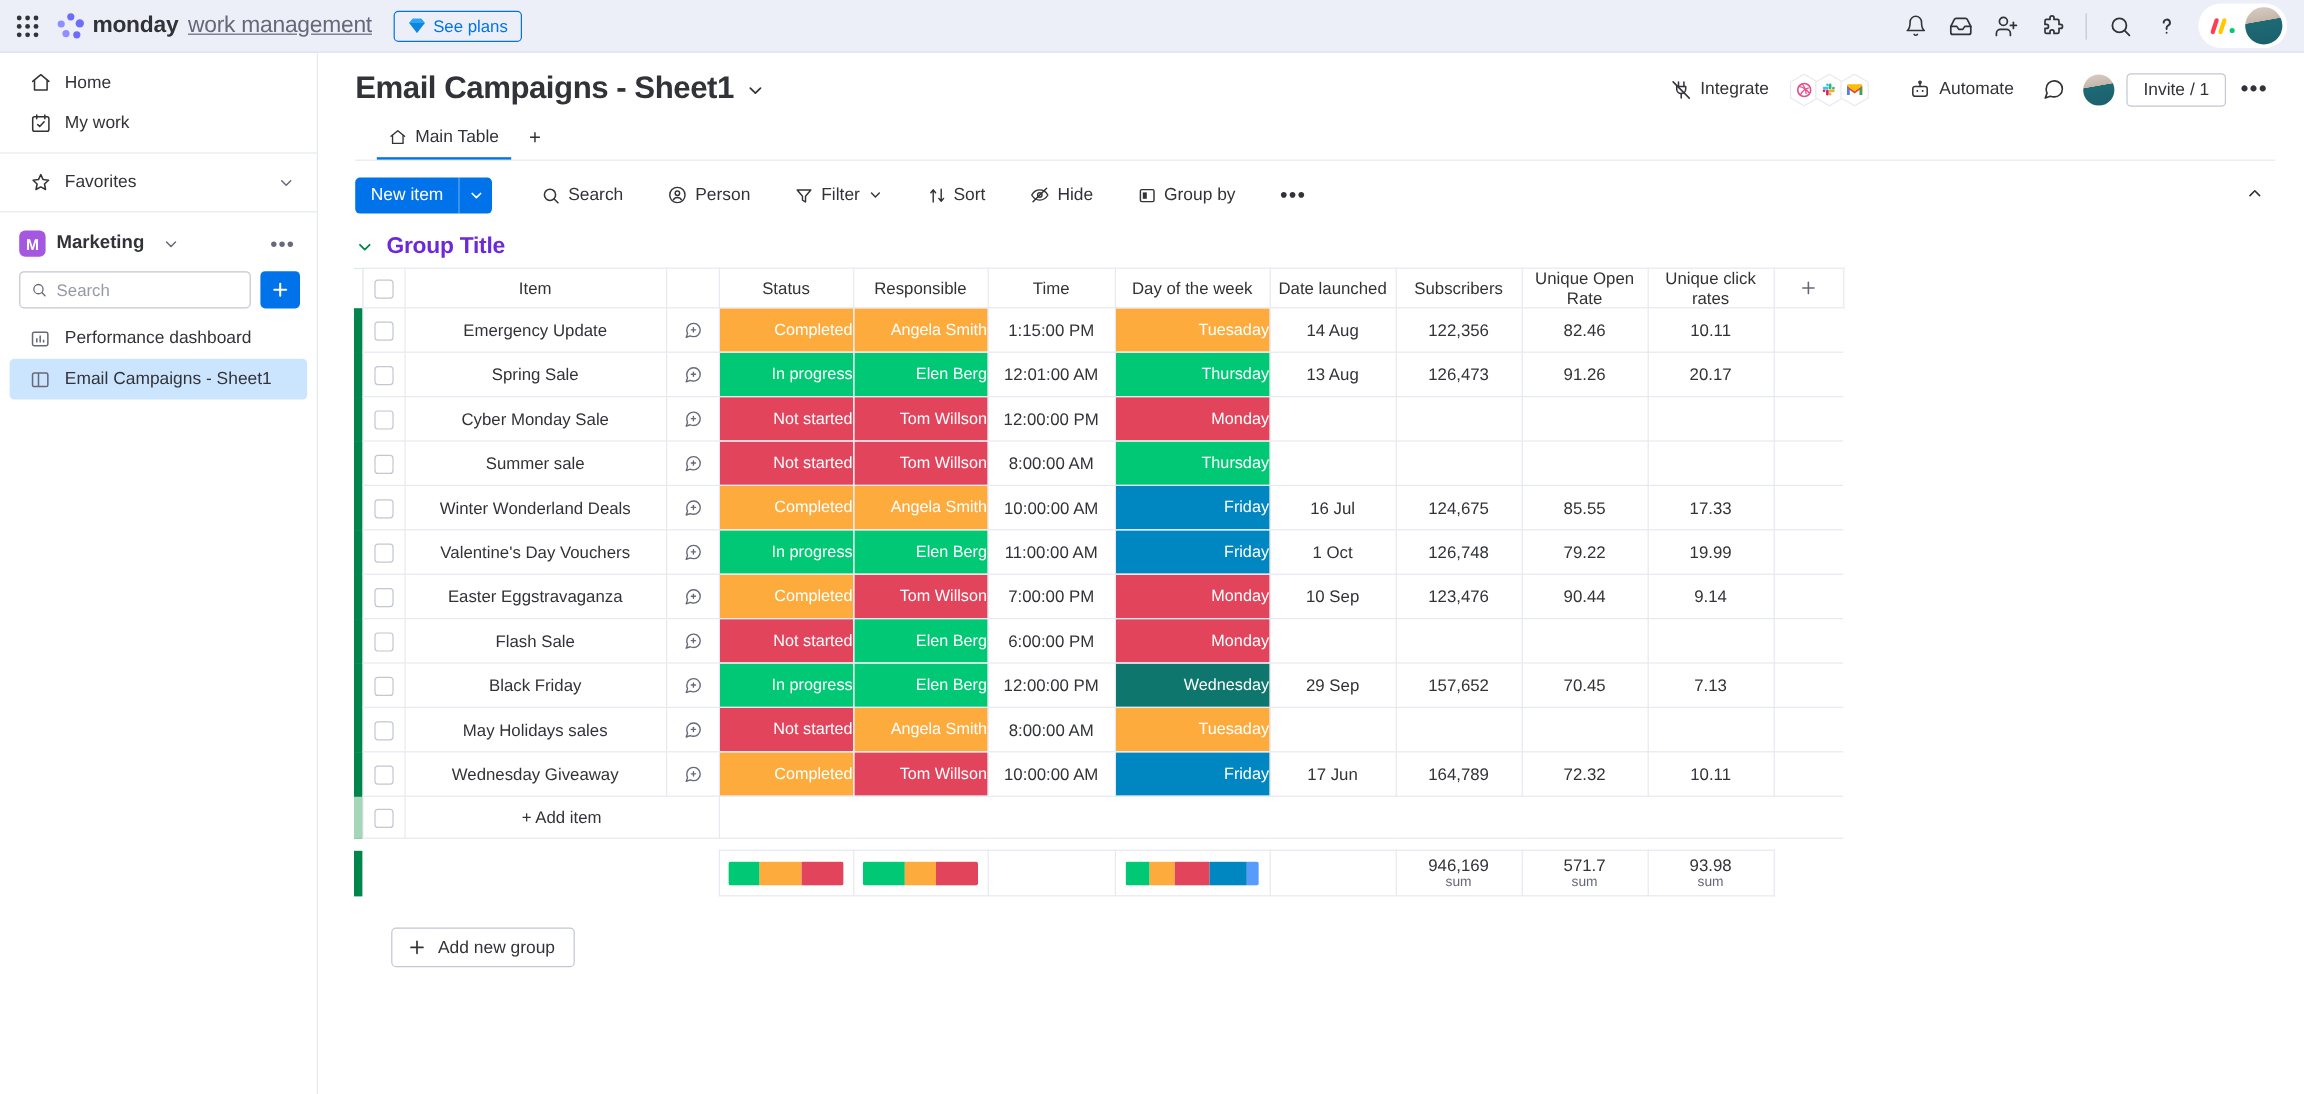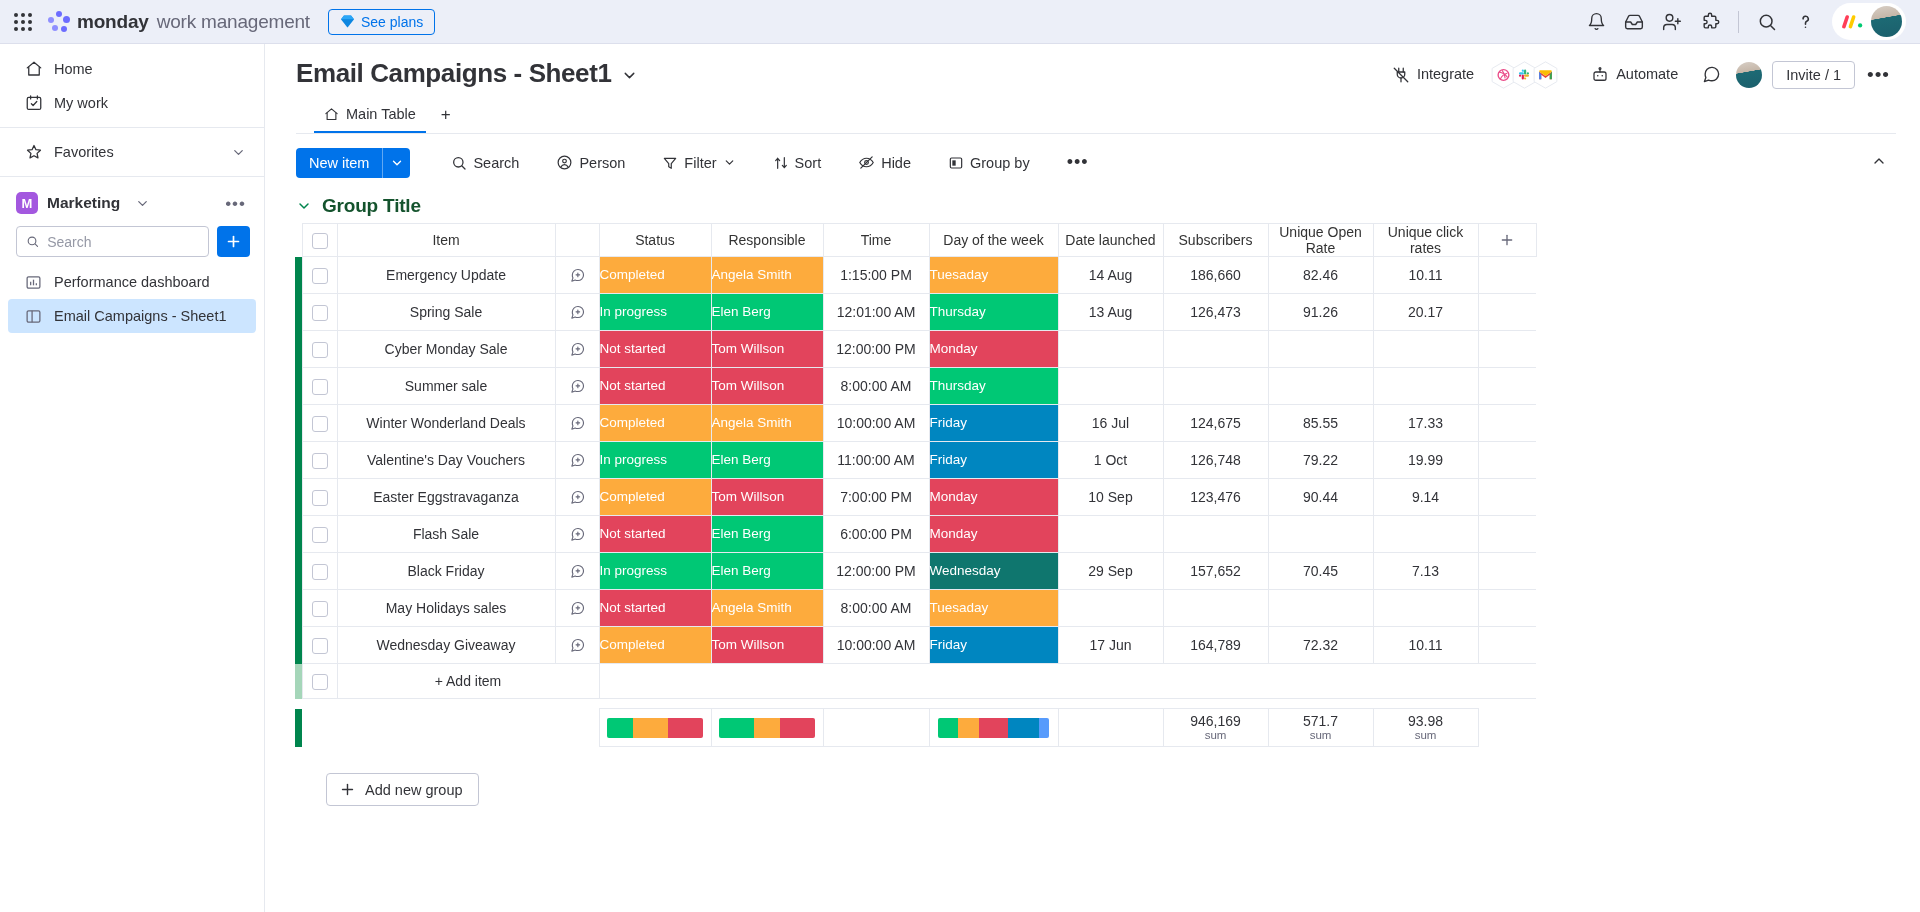--- a/index.html
+++ b/index.html
@@ -27,21 +27,21 @@
 
   .monday-logo { display: flex; align-items: center; gap: 3px; margin-right: 9px; }
   .logo-dots { position: relative; width: 26px; height: 22px; }
   .logo-dots i { position: absolute; border-radius: 50%; background: #6c6cff; display: block; }
   .logo-dots i:nth-child(1){ width:6px;height:6px; left:8px; top:0px; background:#6c6cff;}
   .logo-dots i:nth-child(2){ width:6px;height:6px; left:0px; top:6px; background:#8f8fff;}
   .logo-dots i:nth-child(3){ width:7px;height:7px; left:15px; top:5px; background:#6c6cff;}
   .logo-dots i:nth-child(4){ width:6px;height:6px; left:4px; top:14px; background:#8f8fff;}
   .logo-dots i:nth-child(5){ width:6px;height:6px; left:13px; top:15px; background:#6c6cff;}
   .brand-bold { font-size: 19px; font-weight: 700; color: #323338; letter-spacing: -0.2px; }
-  .brand-light { font-size: 19px; font-weight: 400; color: #676879; letter-spacing: -0.2px; margin-left: 5px;}
+  .brand-light { font-size: 19px; font-weight: 400; color: #676879; letter-spacing: -0.2px; margin-left: 5px; text-decoration: underline;}
 
   .see-plans {
     display: flex; align-items: center; gap: 6px;
     border: 1px solid #0073ea; border-radius: 4px;
     padding: 4px 11px; color: #0073ea; font-size: 14px;
     background: transparent; cursor: pointer; margin-left: 9px;
   }
   .diamond-ico { width: 15px; height: 13px; display:block; }
 
   .topbar-right { margin-left: auto; display: flex; align-items: center; gap: 4px; }
@@ -120,21 +120,21 @@
   .new-item-chev { width: 28px; display: flex; align-items: center; justify-content: center;
      border-left: 1px solid rgba(255,255,255,.38); color: #fff; }
   .tb-btn { display: flex; align-items: center; gap: 6px; padding: 6px 9px; border-radius: 4px;
      font-size: 14.5px; color: #323338; cursor: pointer; }
   .collapse-ctl { position: absolute; right: 28px; top: 14px; color: #323338; cursor: pointer;
      padding: 5px; border-radius: 4px; display:flex; }
 
   
   .group-head { display:flex; align-items:center; gap: 10px; padding: 8px 0 6px 31px; }
   .group-chev { color: #00854d; display:flex; cursor:pointer; }
-  .group-title { font-size: 19px; font-weight: 700; color: #14532d; letter-spacing: -0.2px; cursor: pointer;}
+  .group-title { font-size: 19px; font-weight: 700; color: #6d28d9; letter-spacing: -0.2px; cursor: pointer;}
 
   
   .table-area { padding-left: 30px; }
   .tbl { border-collapse: collapse; table-layout: fixed; }
   .tbl td, .tbl th { border: 1px solid #e6e9ef; height: 36px; padding: 0;
      font-size: 14px; color: #323338; font-weight: 400; text-align: center; }
   .tbl th { background: #fff; color: #333; font-size: 14px; height: 33px; }
 
   .col-bar { width: 7px; border: none !important; background: #00854d; padding:0;}
   .col-check { width: 35px; }
@@ -151,21 +151,21 @@
   .col-plus { width: 58px; }
 
   .hdr-bar { border: none !important; background: transparent; }
 
   .chk { width: 16px; height: 16px; border: 1.5px solid #c3c6d4; border-radius: 3px;
      display: inline-block; cursor: pointer; background:#fff; vertical-align: middle;}
   .item-cell { text-align: left; padding-left: 17px; font-size: 14px; color: #323338; }
   .chat-ico { display:flex; align-items:center; justify-content:center; color:#676879; cursor:pointer;}
 
   .chip { display:block; width:100%; height:100%; line-height: 36px; color: #fff; font-size: 13.5px;
-     text-align:left; cursor: pointer; }
+     text-align:right; cursor: pointer; }
   .time-cell { font-size: 13.5px; color: #323338; }
   .num-cell { font-size: 13.5px; color: #333; }
 
   .add-item-row td { height: 35px; border-color:#e6e9ef;}
   .add-item-txt { text-align:left; padding-left: 17px; font-size: 13.5px; color: #676879; cursor: pointer;}
   .bar-light { background: #a5d6b9 !important; }
 
   
   .sum-tbl { border-collapse: collapse; table-layout: fixed; margin-top: 9px; padding-left: 41px; }
   .sum-tbl td { border: 1px solid #e6e9ef; border-top: 1px solid #e6e9ef; height: 38px; padding: 0;
@@ -571,21 +571,21 @@
                 <span class="chip" style="background: rgb(253, 171, 61);">Completed</span>
               </td>
               <td>
                 <span class="chip" style="background: rgb(253, 171, 61);">Angela Smith</span>
               </td>
               <td class="time-cell">1:15:00 PM</td>
               <td>
                 <span class="chip" style="background: rgb(253, 171, 61);">Tuesaday</span>
               </td>
               <td class="num-cell">14 Aug</td>
-              <td class="num-cell">186,660</td>
+              <td class="num-cell">122,356</td>
               <td class="num-cell">82.46</td>
               <td class="num-cell">10.11</td>
               <td style="border-right:none;"></td>
             </tr>
             <tr>
               <td class="col-bar"></td>
               <td><span class="chk"></span></td>
               <td class="item-cell">Spring Sale</td>
               <td>
                 <span class="chat-ico">

